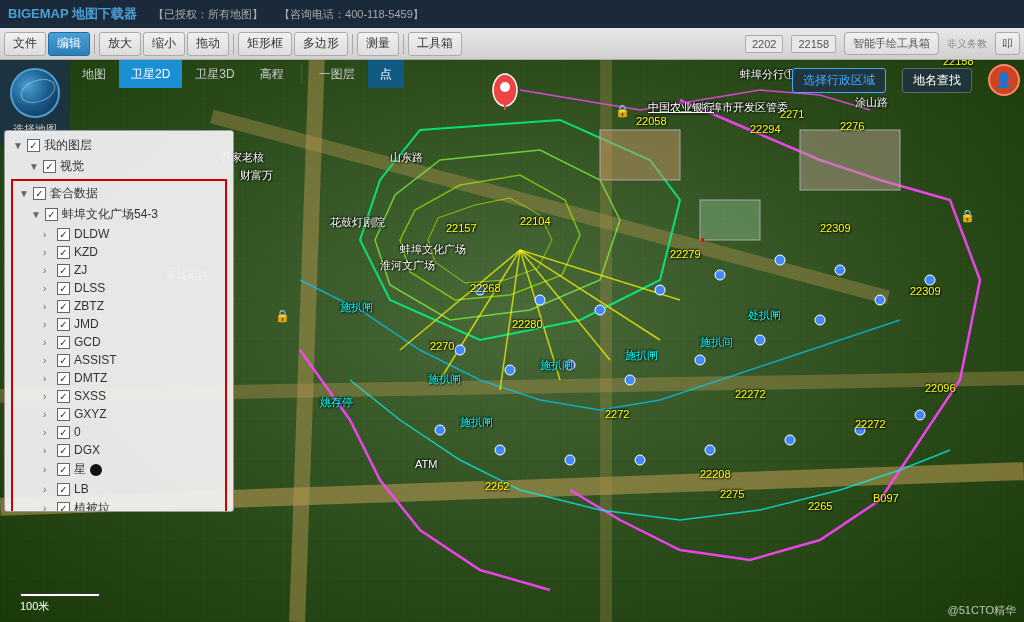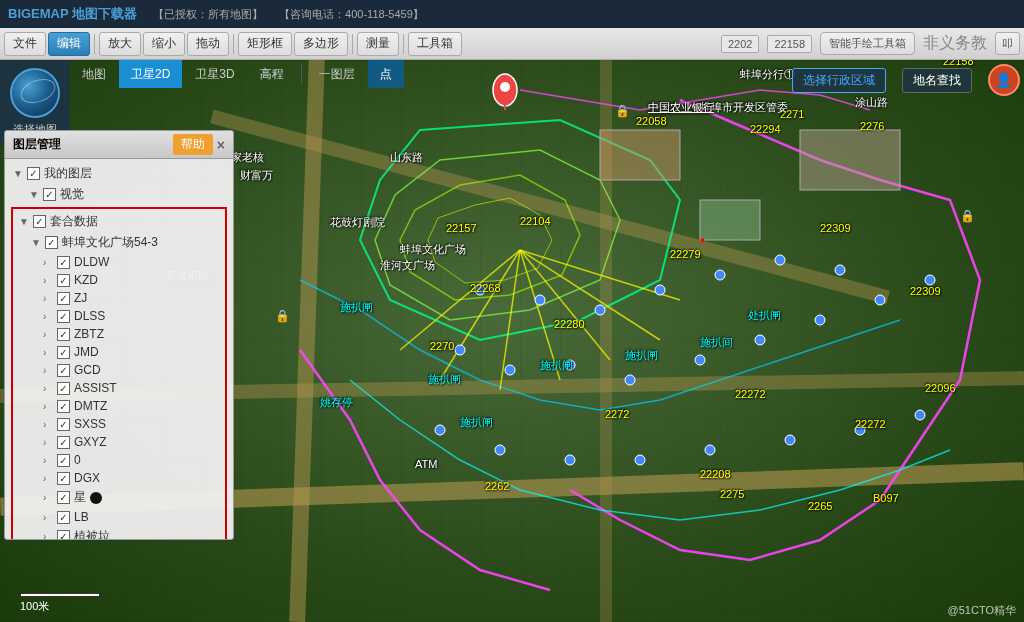--- a/index.html
+++ b/index.html
@@ -360,21 +360,21 @@
   <div class="toolbar-btn">矩形框</div>
   <div class="toolbar-btn">多边形</div>
   <div class="toolbar-sep"></div>
   <div class="toolbar-btn">测量</div>
   <div class="toolbar-sep"></div>
   <div class="toolbar-btn">工具箱</div>
   <div style="margin-left: auto; font-size:11px; color:#555; display:flex; align-items:center; gap:8px;">
     <span style="background:#e8e8e8; padding:2px 6px; border:1px solid #aaa; border-radius:2px;">2202</span>
     <span style="background:#e8e8e8; padding:2px 6px; border:1px solid #aaa; border-radius:2px;">22158</span>
     <span style="background:linear-gradient(to bottom,#f0f0f0,#ddd);padding:3px 8px;border:1px solid #aaa;border-radius:4px;font-size:11px;cursor:pointer;">智能手绘工具箱</span>
-    <span style="color:#888;font-size:16px;font-family:Liberation Serif, serif;">非义务教</span>
+    <span style="color:#888;font-size:10px;font-family:Liberation Serif, serif;">非义务教</span>
     <span style="background:linear-gradient(to bottom,#f0f0f0,#ddd);padding:3px 6px;border:1px solid #aaa;border-radius:3px;font-size:11px;cursor:pointer;">叩</span>
   </div>
 </div>
 
 <div id="map-bg">
   <div class="map-overlay"></div>
 
   <div class="road-h1"></div>
   <div class="road-h2"></div>
   <div class="road-v1"></div>
@@ -437,42 +437,42 @@
     <text x="960" y="220" fill="#fff" font-size="12">🔒</text>
     <text x="615" y="115" fill="#fff" font-size="12">🔒</text>
     <text x="700" y="245" fill="red" font-size="14">•</text>
 
     <ellipse cx="505" cy="90" rx="12" ry="16" fill="#e44" stroke="white" stroke-width="1.5"></ellipse>
     <circle cx="505" cy="87" r="5" fill="white"></circle>
     <line x1="505" y1="102" x2="505" y2="110" stroke="#e44" stroke-width="2"></line>
   </svg>
 
   <div class="map-label yellow" style="left:780px; top:108px;">2271</div>
-  <div class="map-label yellow" style="left:840px; top:120px;margin-left:20px;">2276</div>
+  <div class="map-label yellow" style="left:840px; top:120px;">2276</div>
   <div class="map-label yellow" style="left:920px; top:76px;">2271</div>
   <div class="map-label yellow" style="left:943px; top:55px;">22158</div>
   <div class="map-label" style="left:740px; top:67px;">蚌埠分行①</div>
   <div class="map-label" style="left:700px; top:100px;">蚌埠市开发区管委</div>
   <div class="map-label yellow" style="left:750px; top:123px;">22294</div>
   <div class="map-label" style="left:855px; top:95px;">涂山路</div>
   <div class="map-label" style="left:648px; top:100px;text-decoration:underline;">中国农业银行</div>
   <div class="map-label yellow" style="left:636px; top:115px;">22058</div>
   <div class="map-label" style="left:390px; top:150px;">山东路</div>
   <div class="map-label" style="left:220px; top:150px;">乔家老核</div>
   <div class="map-label" style="left:240px; top:168px;">财富万</div>
   <div class="map-label" style="left:330px; top:215px;">花鼓灯剧院</div>
   <div class="map-label" style="left:400px; top:242px;">蚌埠文化广场</div>
   <div class="map-label" style="left:380px; top:258px;">淮河文广场</div>
   <div class="map-label yellow" style="left:446px; top:222px;">22157</div>
   <div class="map-label yellow" style="left:520px; top:215px;">22104</div>
   <div class="map-label yellow" style="left:670px; top:248px;">22279</div>
   <div class="map-label yellow" style="left:470px; top:282px;border-radius:6px;">22268</div>
   <div class="map-label yellow" style="left:820px; top:222px;">22309</div>
   <div class="map-label yellow" style="left:430px; top:340px;">2270</div>
-  <div class="map-label yellow" style="left:554px; top:318px;">22280</div>
+  <div class="map-label yellow" style="left:512px; top:318px;">22280</div>
   <div class="map-label cyan" style="left:340px; top:300px;">施扒闸</div>
   <div class="map-label cyan" style="left:428px; top:372px;">施扒闸</div>
   <div class="map-label cyan" style="left:540px; top:358px;">施扒闸</div>
   <div class="map-label cyan" style="left:625px; top:348px;">施扒闸</div>
   <div class="map-label cyan" style="left:700px; top:335px;">施扒间</div>
   <div class="map-label cyan" style="left:320px; top:395px;">姚存停</div>
   <div class="map-label cyan" style="left:460px; top:415px;">施扒闸</div>
   <div class="map-label cyan" style="left:748px; top:308px;">处扒闸</div>
   <div class="map-label yellow" style="left:605px; top:408px;">2272</div>
   <div class="map-label yellow" style="left:735px; top:388px;">22272</div>
@@ -503,27 +503,20 @@
   <button class="place-search-btn">地名查找</button>
   <div style="width:32px;height:32px;border-radius:50%;background:#cc4422;border:2px solid #ff8866;display:flex;align-items:center;justify-content:center;color:white;font-size:14px;cursor:pointer;">👤</div>
 </div>
 
 <div id="map-select-panel">
   <div class="map-globe"></div>
   <div class="map-select-label">选择地图</div>
 </div>
 
 <div id="layer-panel">
-  <div class="layer-panel-title">
-    <span>图层管理</span>
-    <div style="display:flex;align-items:center;gap:4px;">
-      <button class="help-btn">帮助</button>
-      <span style="cursor:pointer;font-size:14px;color:#666;">×</span>
-    </div>
-  </div>
   <div class="layer-panel-content">
 
     <div class="layer-item layer-group">
       <span class="expand-arrow">▼</span>
       <div class="layer-checkbox checked"></div>
       <span class="layer-label">我的图层</span>
     </div>
 
     <div class="layer-item layer-child">
       <span class="expand-arrow">▼</span>

